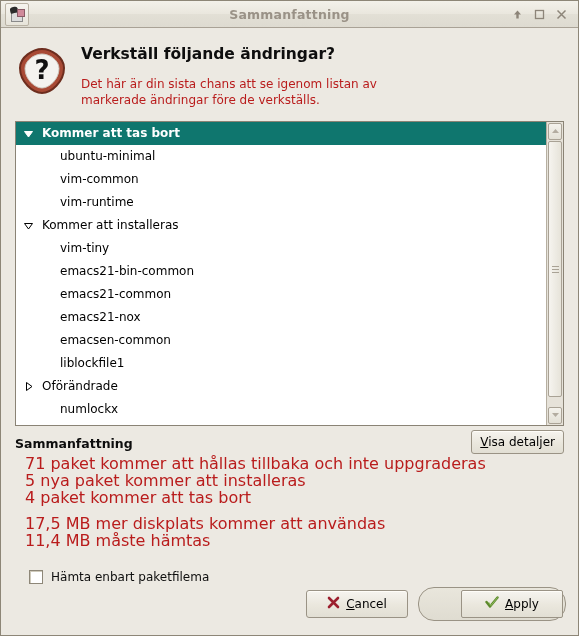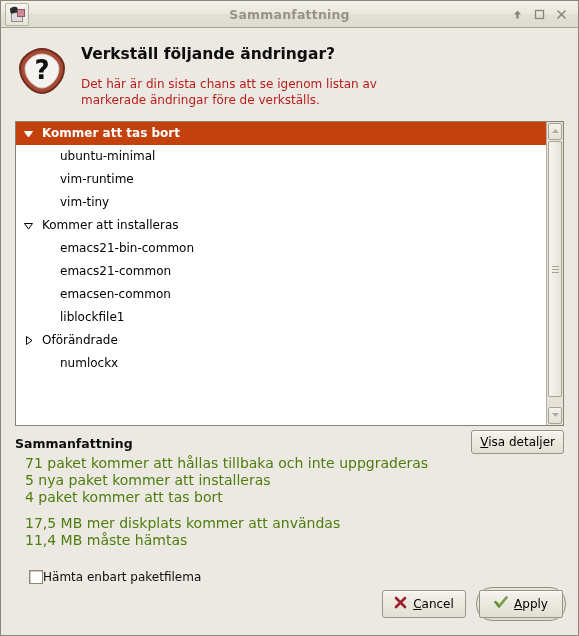--- a/index.html
+++ b/index.html
@@ -151,21 +151,21 @@
     line-height: 23px;
     font-size: 12px;
     white-space: nowrap;
     display: flex;
     align-items: center;
     color: #000;
   }
   .row.group { padding-left: 4px; }
   .row.child { padding-left: 44px; text-align: center; }
   .row.selected {
-    background: #c2410c;
+    background: #0f766e;
     color: #ffffff;
     font-weight: bold;
   }
   .exp {
     width: 16px;
     height: 23px;
     flex: 0 0 16px;
     display: flex;
     align-items: center;
     justify-content: center;
@@ -224,57 +224,58 @@
     position: relative;
   }
   .sum-title {
     font-weight: bold;
     font-size: 12.5px;
     margin: 0 0 4px 0;
     color: #0e0e0e;
   }
   .sum-lines { padding-left: 10px; }
   .sum-line {
-    font-size: 14px;
+    font-size: 16px;
     line-height: 17px;
-    color: #4d7c0f;
+    color: #b91c1c;
     white-space: nowrap;
   }
   .sum-gap { height: 9px; }
 
   .btn {
     font-family: "DejaVu Sans", "Liberation Sans", sans-serif;
     font-size: 12px;
     color: #000;
     background: linear-gradient(to bottom, #f6f4ef 0%, #eae7dd 55%, #e2dfd4 100%);
     border: 1px solid #9a9385;
     border-radius: 3px;
     box-shadow: inset 0 1px 0 #fffdf8;
     padding: 4px 9px;
     display: inline-flex;
     align-items: center;
     justify-content: center;
     gap: 6px;
     cursor: default;
     white-space: nowrap;
+    margin-left: 40px;
   }
   .details-btn {
     position: absolute;
     right: 14px;
     top: 4px;
     padding: 4px 8px;
   }
   u { text-underline-offset: 1px; }
 
   
   .check-row {
     flex: 0 0 auto;
     display: flex;
     align-items: center;
-    gap: 0;
+    gap: 8px;
     padding: 21px 0 0 28px;
   }
   .checkbox {
     width: 12px;
     height: 12px;
     border: 1px solid #8e8778;
     background: #ffffff;
     box-shadow: inset 1px 1px 0 #cfcabb;
     flex: 0 0 12px;
   }
@@ -283,21 +284,21 @@
   
   .actions {
     margin-top: auto;
     flex: 0 0 auto;
     display: flex;
     justify-content: flex-end;
     align-items: center;
     gap: 10px;
     padding: 0 12px 14px 0;
   }
-  .btn-wide { min-width: 76px; padding: 5px 3px; }
+  .btn-wide { min-width: 76px; padding: 5px 12px; }
   .default-frame {
     border: 1px solid #9a9385;
     border-radius: 16px;
     padding: 2px;
     background: linear-gradient(to bottom, #e9e6dc, #dfdcd1);
   }
   .default-frame .btn { border-radius: 2px; }
 </style>
 </head>
 <body>
@@ -353,38 +354,44 @@
             <svg width="11" height="11" viewBox="0 0 11 11">
               <path d="M1.5 3.5 L9.5 3.5 L5.5 9 Z" fill="#ffffff" stroke="#ffffff"></path>
             </svg>
           </span>
           <span class="label">Kommer att tas bort</span>
         </div>
         <div class="row child">
           <span>ubuntu-minimal</span>
         </div>
         <div class="row child">
+          <span>vim-common</span>
+        </div>
+        <div class="row child">
           <span>vim-runtime</span>
-        </div>
-        <div class="row child">
-          <span>vim-tiny</span>
         </div>
         <div class="row group">
           <span class="exp">
             <svg width="11" height="11" viewBox="0 0 11 11">
               <path d="M1.5 3.5 L9.5 3.5 L5.5 9 Z" fill="none" stroke="#000000" stroke-width="1"></path>
             </svg>
           </span>
           <span class="label">Kommer att installeras</span>
         </div>
         <div class="row child">
+          <span>vim-tiny</span>
+        </div>
+        <div class="row child">
           <span>emacs21-bin-common</span>
         </div>
         <div class="row child">
           <span>emacs21-common</span>
+        </div>
+        <div class="row child">
+          <span>emacs21-nox</span>
         </div>
         <div class="row child">
           <span>emacsen-common</span>
         </div>
         <div class="row child">
           <span>liblockfile1</span>
         </div>
         <div class="row group">
           <span class="exp">
             <svg width="11" height="11" viewBox="0 0 11 11">

